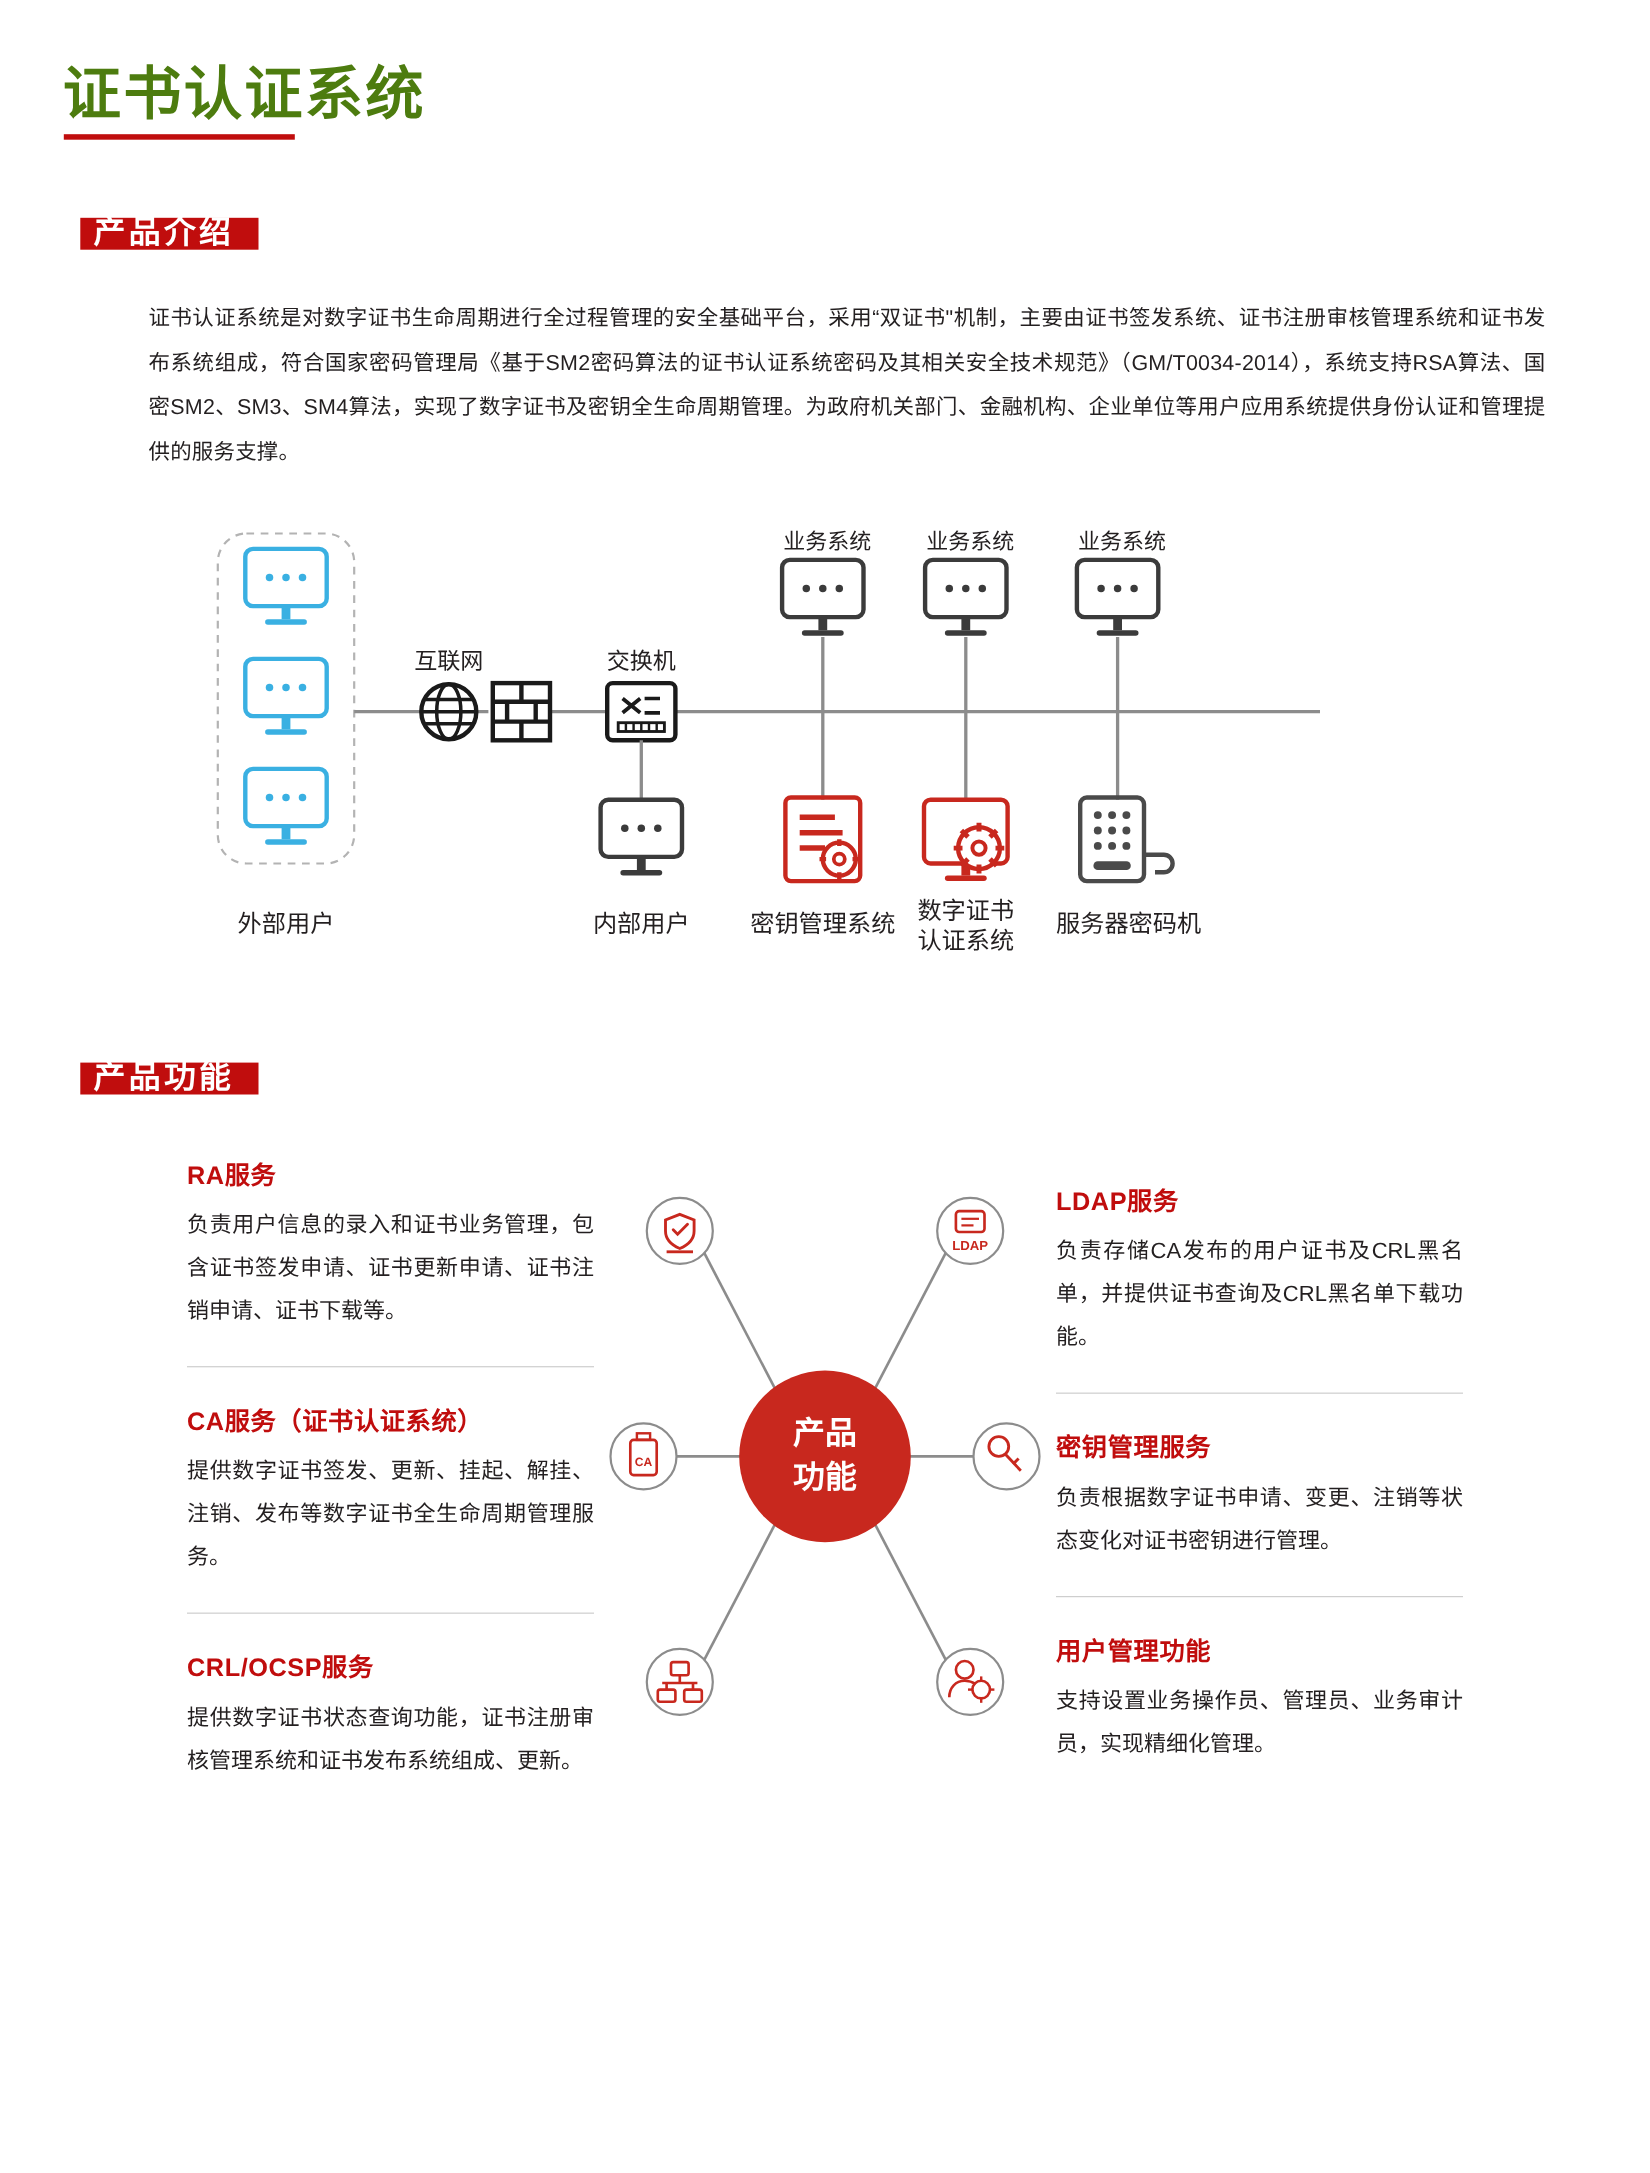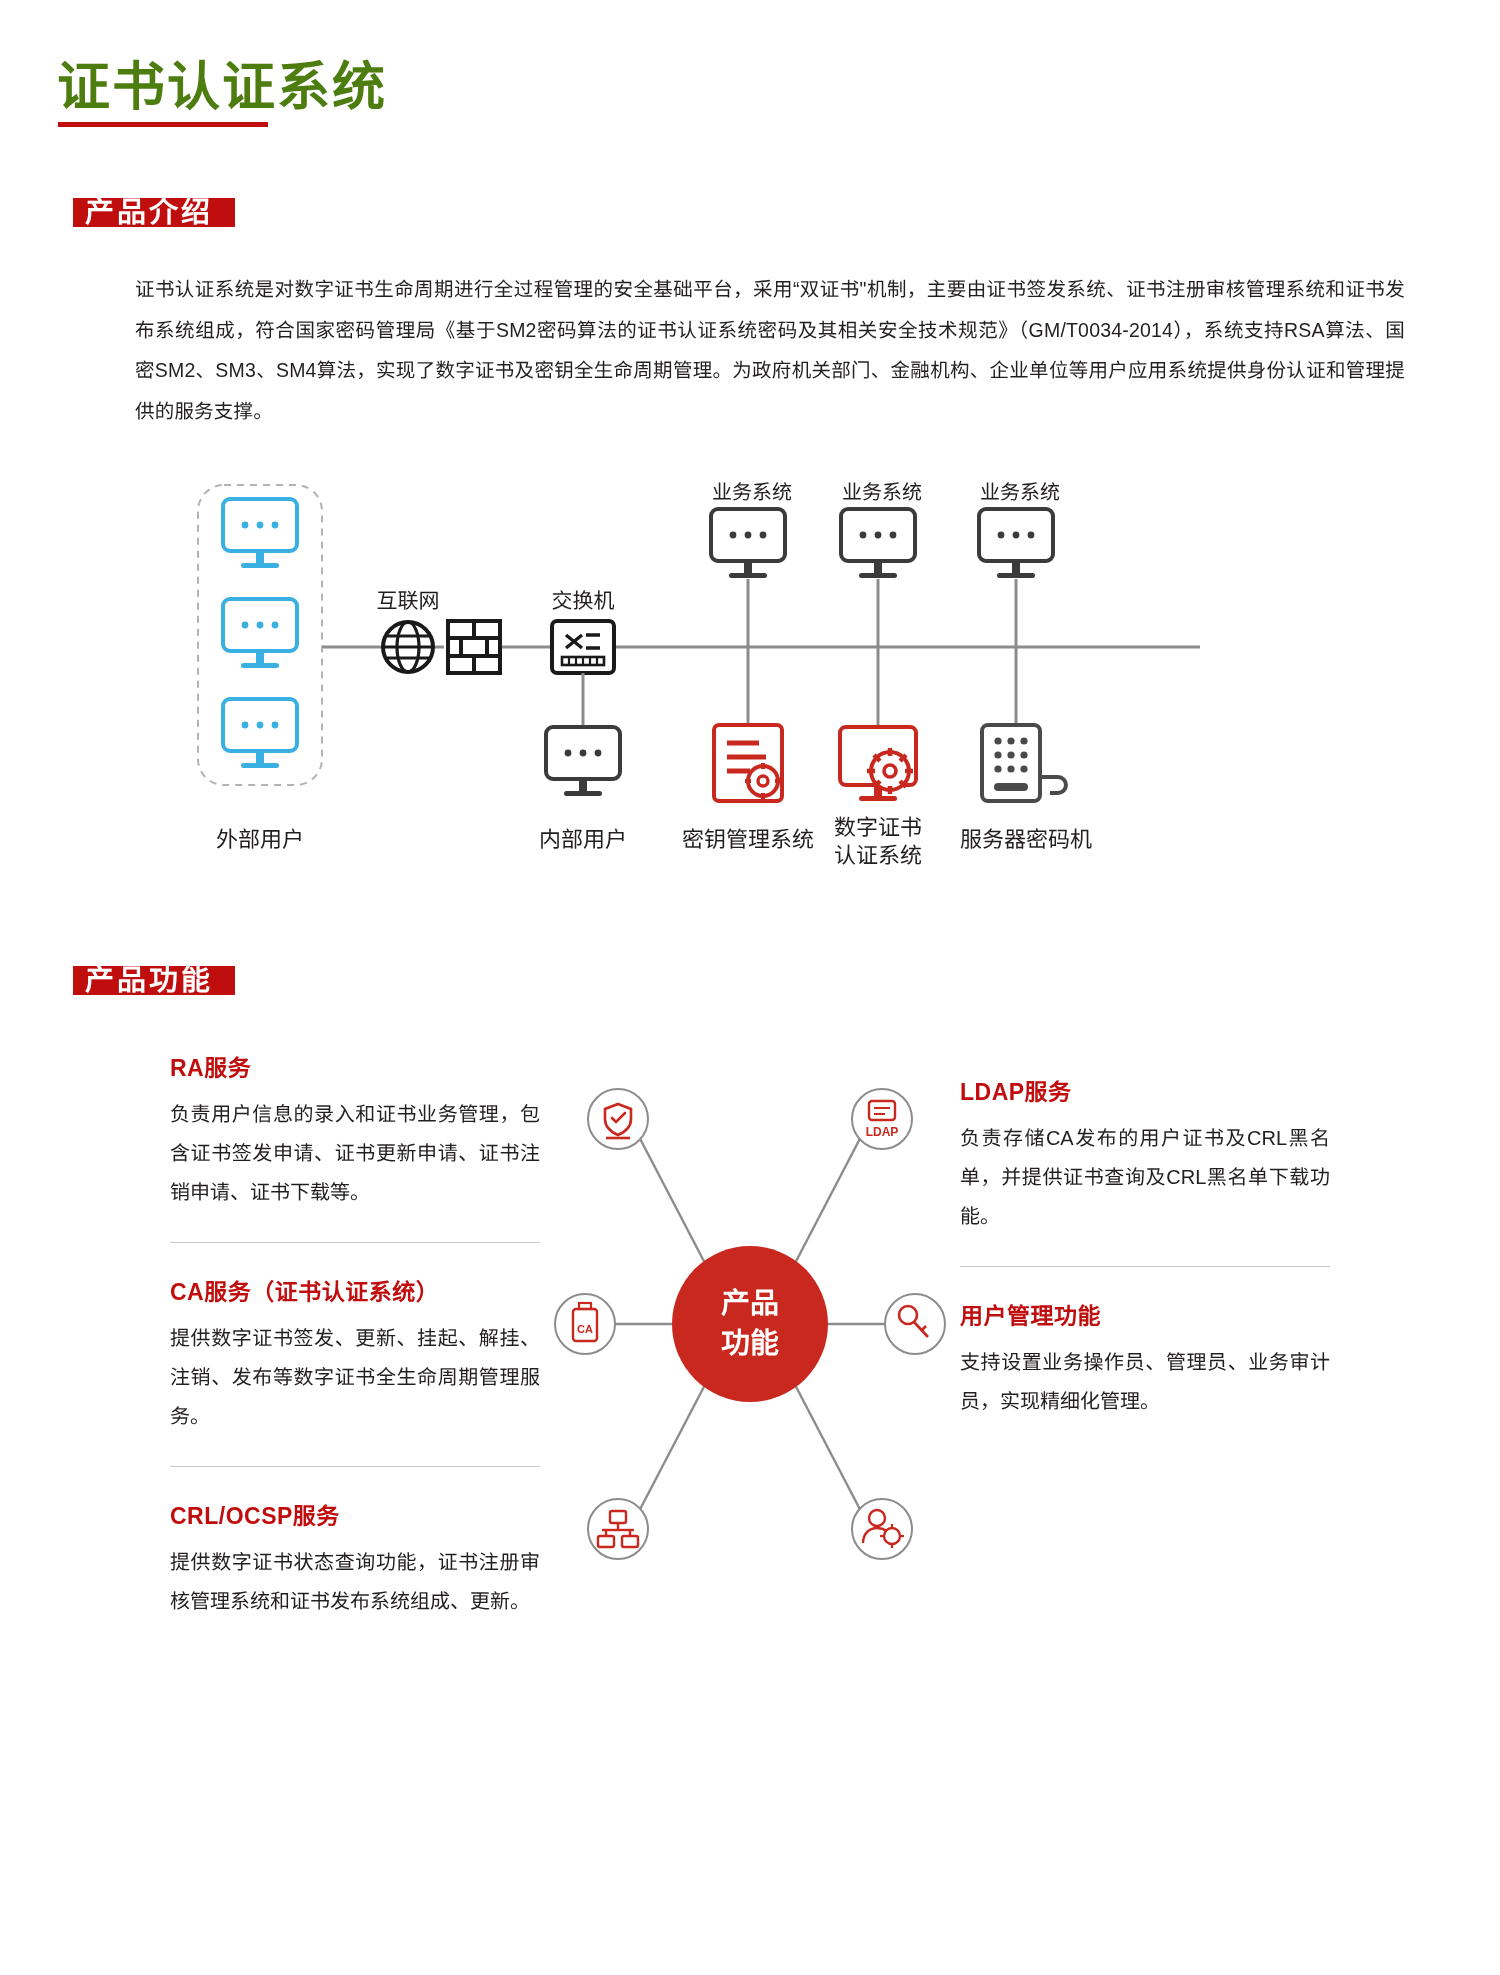--- a/index.html
+++ b/index.html
@@ -384,20 +384,24 @@
         </g>
       </svg>
     </div>
 
     <div class="func-col right">
       <div class="func-item">
         <div class="func-title">LDAP服务</div>
         <div class="func-desc">负责存储CA发布的用户证书及CRL黑名单，并提供证书查询及CRL黑名单下载功能。</div>
       </div>
       <div class="func-item">
+        <div class="func-title">密钥管理服务</div>
+        <div class="func-desc">负责根据数字证书申请、变更、注销等状态变化对证书密钥进行管理。</div>
+      </div>
+      <div class="func-item">
         <div class="func-title">用户管理功能</div>
         <div class="func-desc">支持设置业务操作员、管理员、业务审计员，实现精细化管理。</div>
       </div>
     </div>
 
   </div>
 
   <div class="spacer"></div>
 </div>
 

